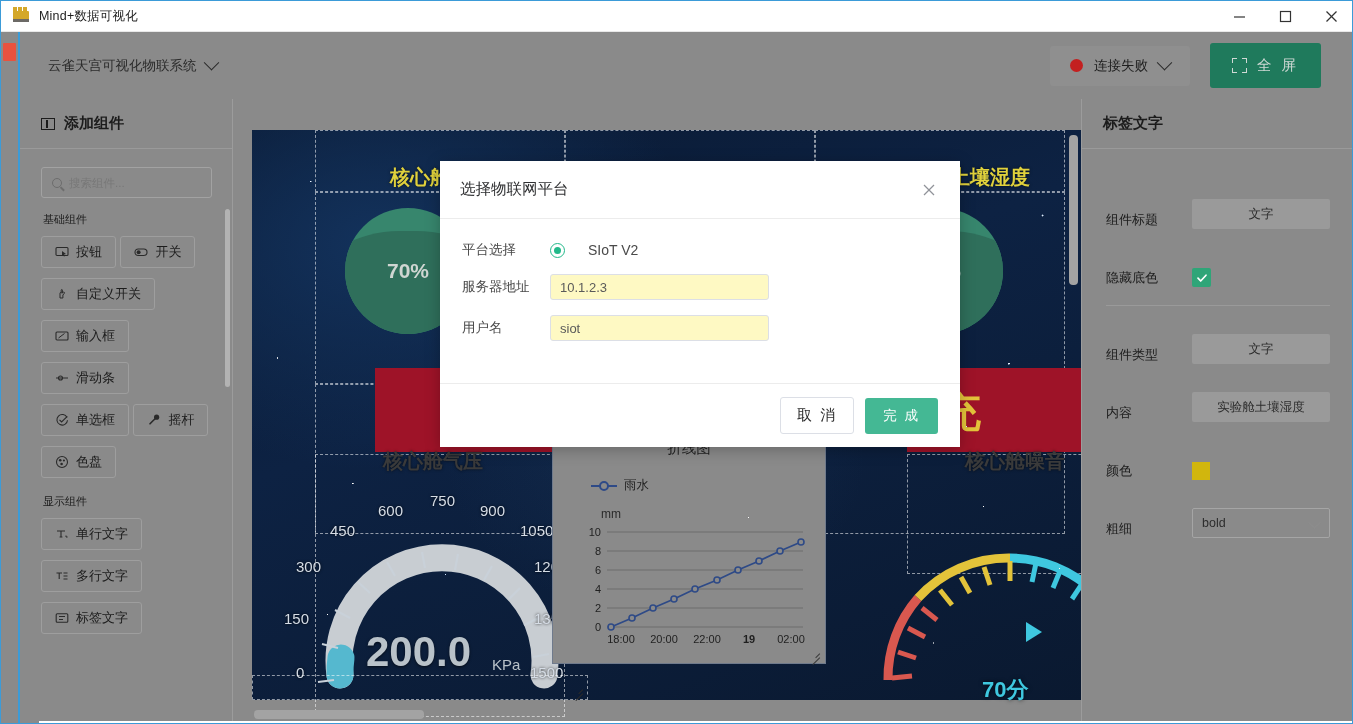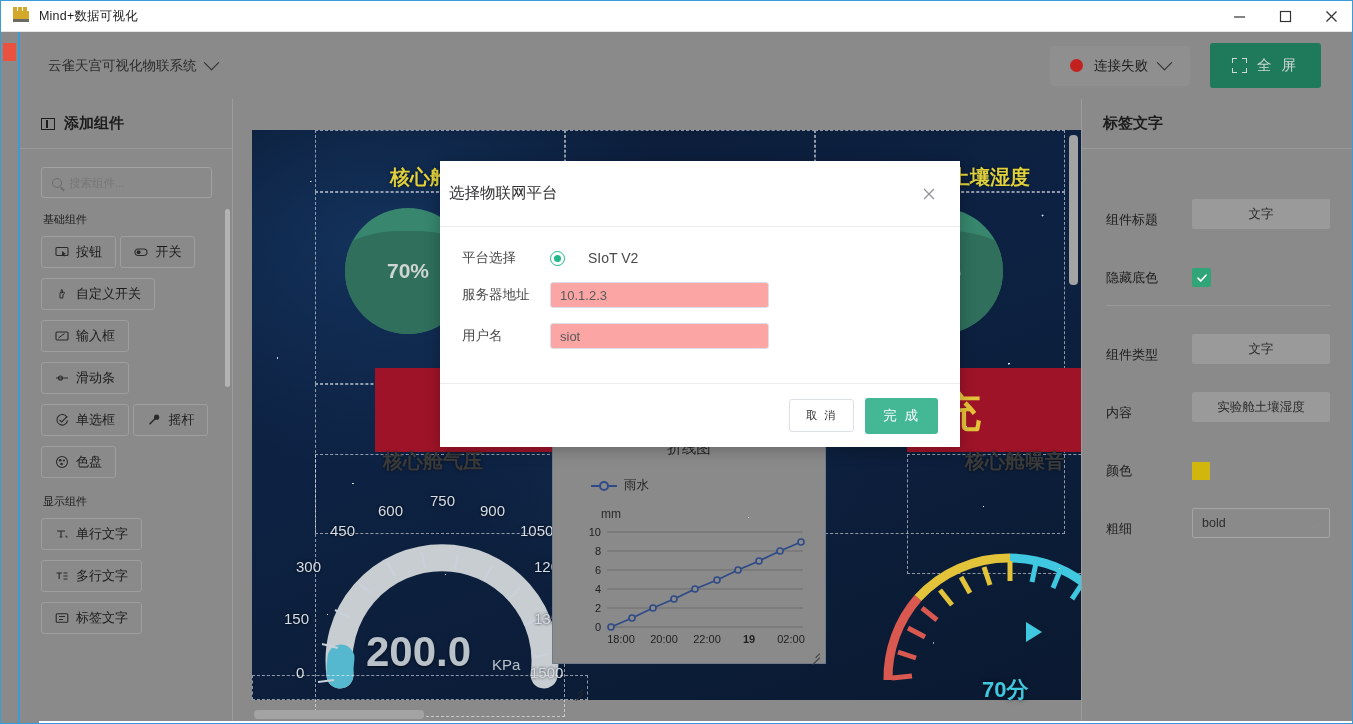--- a/index.html
+++ b/index.html
@@ -362,23 +362,23 @@
 
   
   .modal {
     position: absolute; left: 420px; top: 129px;
     width: 520px; height: 286px;
     background: #ffffff;
     box-shadow: 0 3px 14px rgba(0,0,0,.25);
     z-index: 50;
   }
   .modal-head {
-    height: 66px; display: flex; align-items: center;
+    height: 58px; display: flex; align-items: center;
     border-bottom: 1px solid #ececec;
-    padding: 0 20px 0 9px;
+    padding: 0 20px 0 20px;
   }
   .modal-title { font-size: 15.5px; color: #303133; }
   .modal-close {
     margin-left: auto; width: 22px; height: 22px;
     display: flex; align-items: center; justify-content: center;
     color: #909399; font-size: 16px;
   }
   .modal-body { padding: 22px 16px 12px 22px; }
   .m-row { display: flex; align-items: center; margin-bottom: 15px; }
   .m-label { width: 88px; font-size: 13.5px; color: #4a4a4a; flex: none; }
@@ -386,31 +386,31 @@
   .radio-outer {
     width: 15px; height: 15px; border: 1.5px solid #22b98a; border-radius: 50%;
     display: flex; align-items: center; justify-content: center; flex: none;
   }
   .radio-inner { width: 7px; height: 7px; border-radius: 50%; background: #22b98a; }
   .m-input {
     width: 219px; height: 26px;
     border: 1px solid #dcdfe6; border-radius: 3px;
     padding: 0 9px; font-size: 13px; color: #5a5a5a;
     font-family: "Liberation Sans", sans-serif;
-    outline: none; background: #fca5a5;
+    outline: none; background: #fef9c3;
   }
   .modal-foot {
     position: absolute; left: 0; bottom: 0; width: 520px; height: 64px;
     border-top: 1px solid #ececec;
     display: flex; align-items: center; justify-content: flex-end;
     gap: 11px; padding-right: 22px;
   }
   .btn-cancel {
     background: #fff; border: 1px solid #dcdfe6; border-radius: 3px;
-    padding: 8px 16px; font-size: 11px; color: #2c2c2c; letter-spacing: 2px;
+    padding: 8px 16px; font-size: 15px; color: #2c2c2c; letter-spacing: 2px;
     font-family: "Liberation Sans", sans-serif;
   }
   .btn-ok {
     background: #44b894; border: none; border-radius: 3px;
     padding: 9px 18px; font-size: 13.5px; color: #ffffff; letter-spacing: 2px;
     font-family: "Liberation Sans", sans-serif;
   }
 
   .bottom-strip {
     position: absolute; left: 19px; bottom: 0; width: 1334px; height: 4px;

